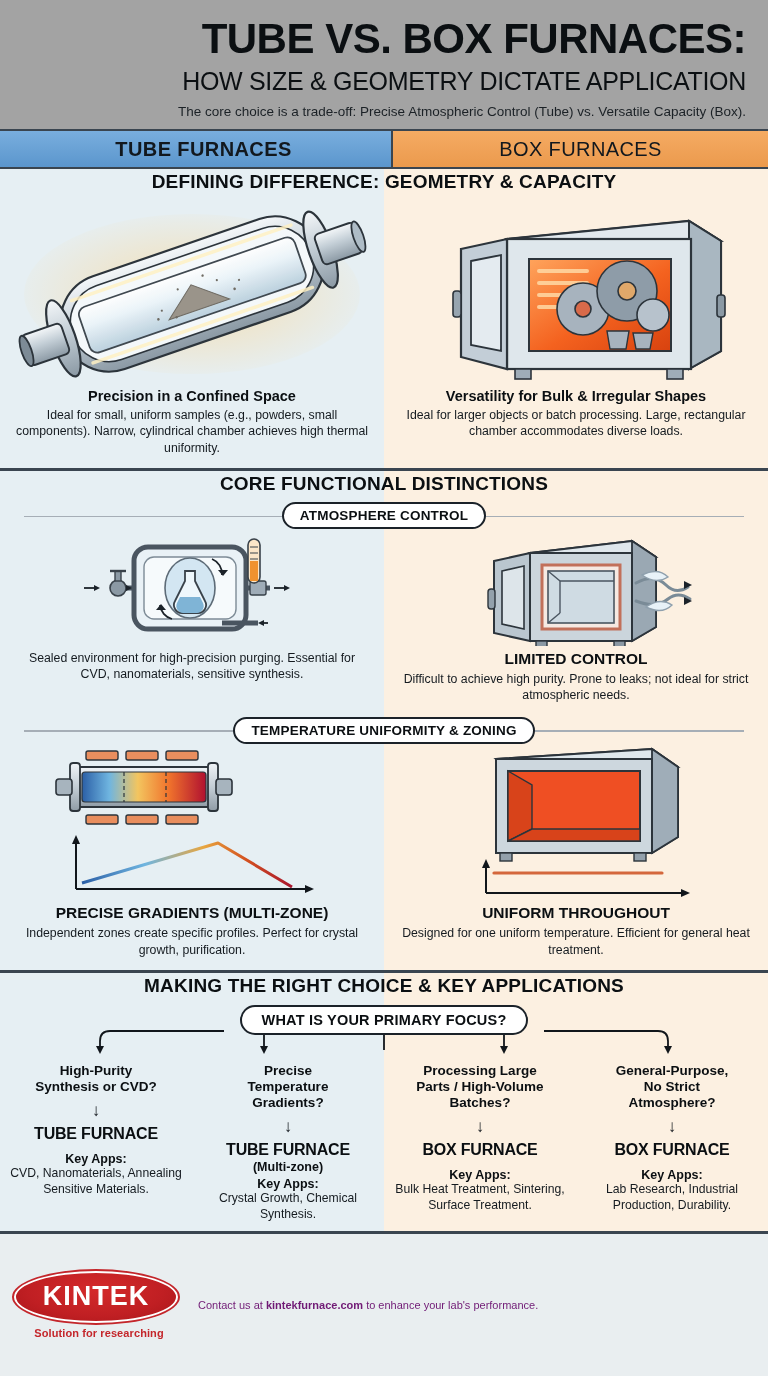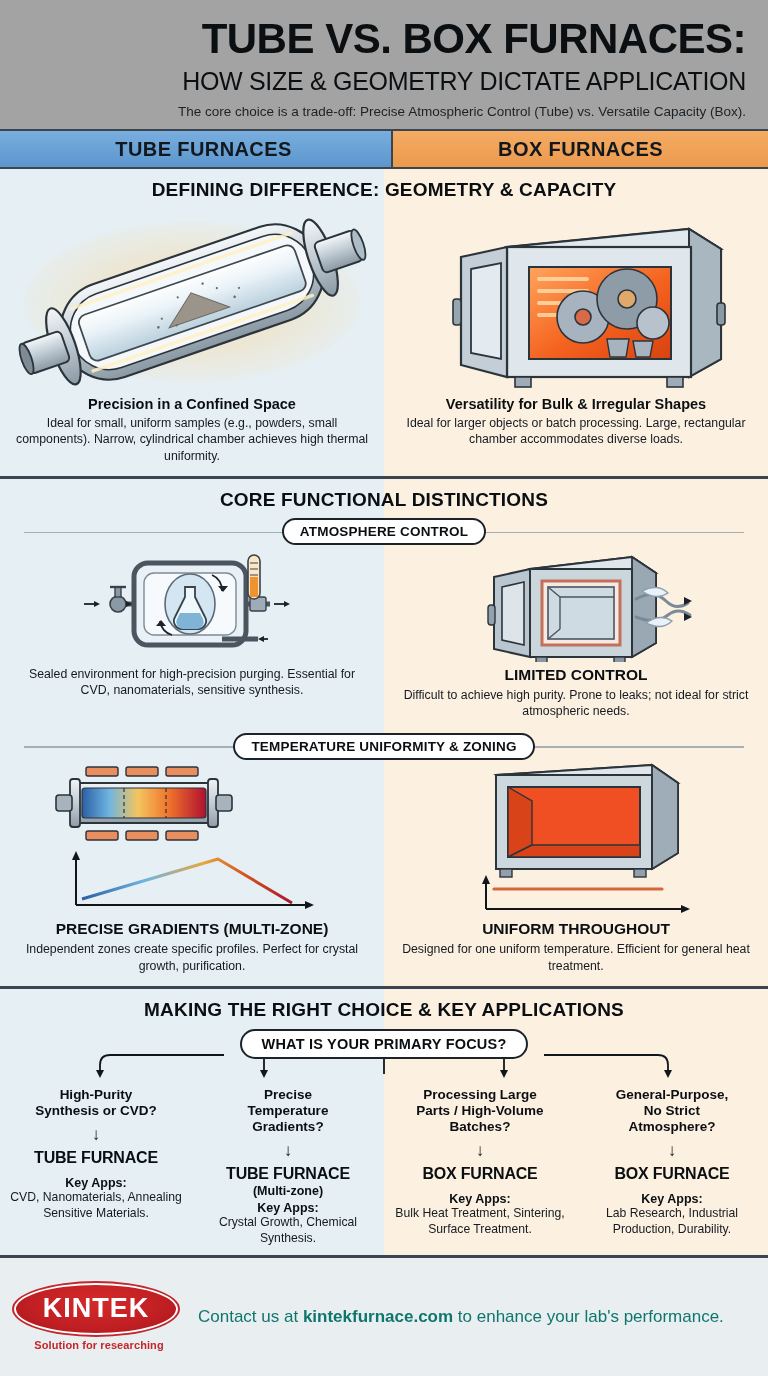--- a/index.html
+++ b/index.html
@@ -31,34 +31,34 @@
   .colbar .left {
     flex: 1; background: linear-gradient(180deg,#79aede,#5b96cd);
     display: flex; align-items: center; justify-content: center;
     font-size: 20px; font-weight: 800; letter-spacing: .4px; color: #12181e;
     border-right: 2px solid #3a4550;
     padding-left: 16px;
   }
   .colbar .right {
     flex: 1; background: linear-gradient(180deg,#f5ab63,#eb9a4d);
     display: flex; align-items: center; justify-content: center;
-    font-size: 20px; font-weight: 700; letter-spacing: .4px; color: #12181e;
+    font-size: 20px; font-weight: 400; letter-spacing: .4px; color: #12181e;
   }
 
   
   .section { position: relative; }
   .split { display: flex; }
   .split > .pane { flex: 1; position: relative; }
   .pane.tube { background: #e6eff3; }
   .pane.box  { background: #fcf0e1; }
   .vdiv { position: absolute; left: 50%; top: 0; bottom: 0; width: 1.5px; background: #8a9099; }
 
   .sectitle {
     text-align: center; font-size: 19px; font-weight: 800;
-    letter-spacing: .2px; padding: 10px 0 6px; color: #0b0f12;
+    letter-spacing: .2px; padding: 2px 0 6px; color: #0b0f12;
   }
   .band-split { background: linear-gradient(90deg,#e6eff3 0%, #e6eff3 50%, #fcf0e1 50%, #fcf0e1 100%); }
 
   .hr-thick { height: 3px; background: #3a4550; }
 
   
   .illo { display: flex; align-items: center; justify-content: center; }
   .cap { text-align: center; padding: 4px 16px 12px; }
   .cap .ttl { font-size: 14.5px; font-weight: 800; margin-bottom: 3px; color: #0b0f12; }
   .cap .ttl.big { font-size: 15.5px; }
@@ -92,21 +92,21 @@
     width: 164px; height: 52px; border-radius: 50%;
     background: radial-gradient(ellipse at 50% 35%, #d42a2a 0%, #c01f23 60%, #a8161a 100%);
     border: 2.5px solid #ffffff; outline: 2px solid #c4262b;
     display: flex; align-items: center; justify-content: center;
     color: #fff; font-size: 27px; font-weight: 800; letter-spacing: 1px;
   }
   .logo .tag { font-size: 11px; font-weight: 700; color: #c4262b; margin-top: 4px; letter-spacing: .1px; }
   .ftxt { flex: 1; }
   .ftxt .l1 { font-size: 15px; font-weight: 800; letter-spacing: -.1px; color: #0b0f12; }
   .ftxt .l2 { font-size: 13.5px; margin-top: 2px; color: #151b20; }
-  .ftxt .l3 { font-size: 17px; margin-top: 1px; color: #0f766e; }
+  .ftxt .l3 { font-size: 11px; margin-top: 1px; color: #701a75; }
   .ftxt .l3 b { font-weight: 800; }
   svg { display: block; }
 </style>
 </head>
 <body>
 
 <div class="page">
 
   <div class="hero">
     <h1>TUBE VS. BOX FURNACES:</h1>

